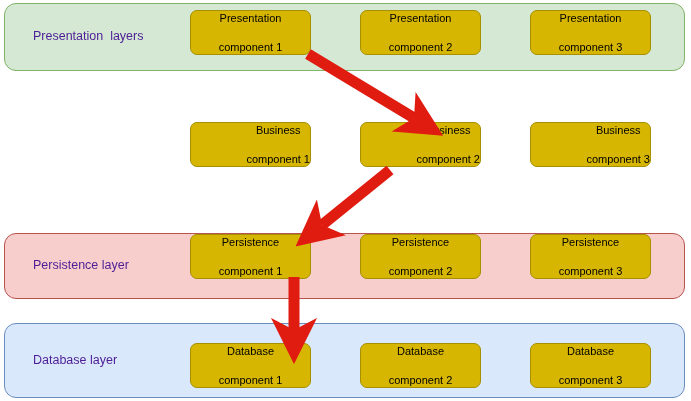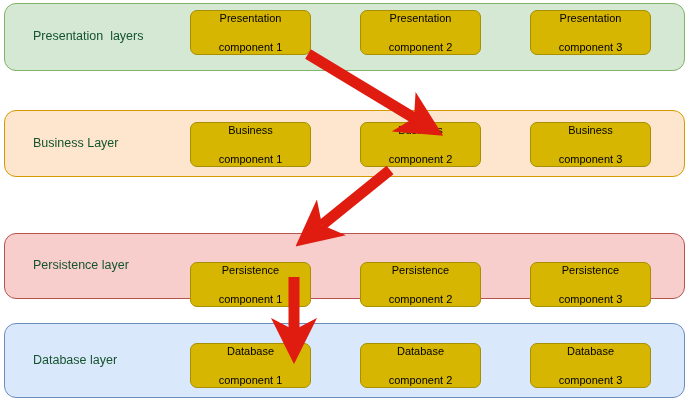--- a/index.html
+++ b/index.html
@@ -25,21 +25,21 @@
     box-sizing: border-box;
     border-width: 1px;
     border-style: solid;
   }
   .layer-label {
     position: absolute;
     left: 28px;
     top: 50%;
     transform: translateY(-50%);
     font-size: 12.5px;
-    color: #14532d;
+    color: #4c1d95;
     white-space: pre;
     line-height: 1.25;
   }
   .component {
     position: absolute;
     width: 121px;
     height: 45px;
     border-radius: 7px;
     box-sizing: border-box;
     background: #d6b600;
@@ -64,22 +64,22 @@
     height: 401px;
     pointer-events: none;
   }
   
   .layer-0 { top: 3px;   height: 68px; }
   .layer-1 { top: 110px; height: 67px; }
   .layer-2 { top: 215px; height: 66px; }
   .layer-3 { top: 323px; height: 75px; }
   
   .row-0 { top: 10px; }
-  .row-1 { top: 122px; }
-  .row-2 { top: 234px; margin-top: 28px; }
+  .row-1 { top: 122px; justify-content: flex-end; }
+  .row-2 { top: 234px; }
   .row-3 { top: 343px; }
   
   .col-0 { left: 190px; }
   .col-1 { left: 360px; }
   .col-2 { left: 530px; }
 </style>
 </head>
 <body>
 
 <div id="diagram" style="background-color: rgb(255, 255, 255);">
@@ -99,23 +99,20 @@
       <span>component 2</span>
     </span>
   </div>
   <div class="component row-0 col-2" style="background-color: rgb(214, 182, 0); border-color: rgb(166, 143, 0); color: rgb(0, 0, 0);">
     <span>
       <span>Presentation</span><br>
       <span>component 3</span>
     </span>
   </div>
 
-  <div class="layer layer-1" style="background-color: rgb(253, 230, 205); border-color: rgb(215, 155, 0);">
-    <div class="layer-label">Business Layer</div>
-  </div>
   <div class="component row-1 col-0" style="background-color: rgb(214, 182, 0); border-color: rgb(166, 143, 0); color: rgb(0, 0, 0);">
     <span>
       <span>Business</span><br>
       <span>component 1</span>
     </span>
   </div>
   <div class="component row-1 col-1" style="background-color: rgb(214, 182, 0); border-color: rgb(166, 143, 0); color: rgb(0, 0, 0);">
     <span>
       <span>Business</span><br>
       <span>component 2</span>

